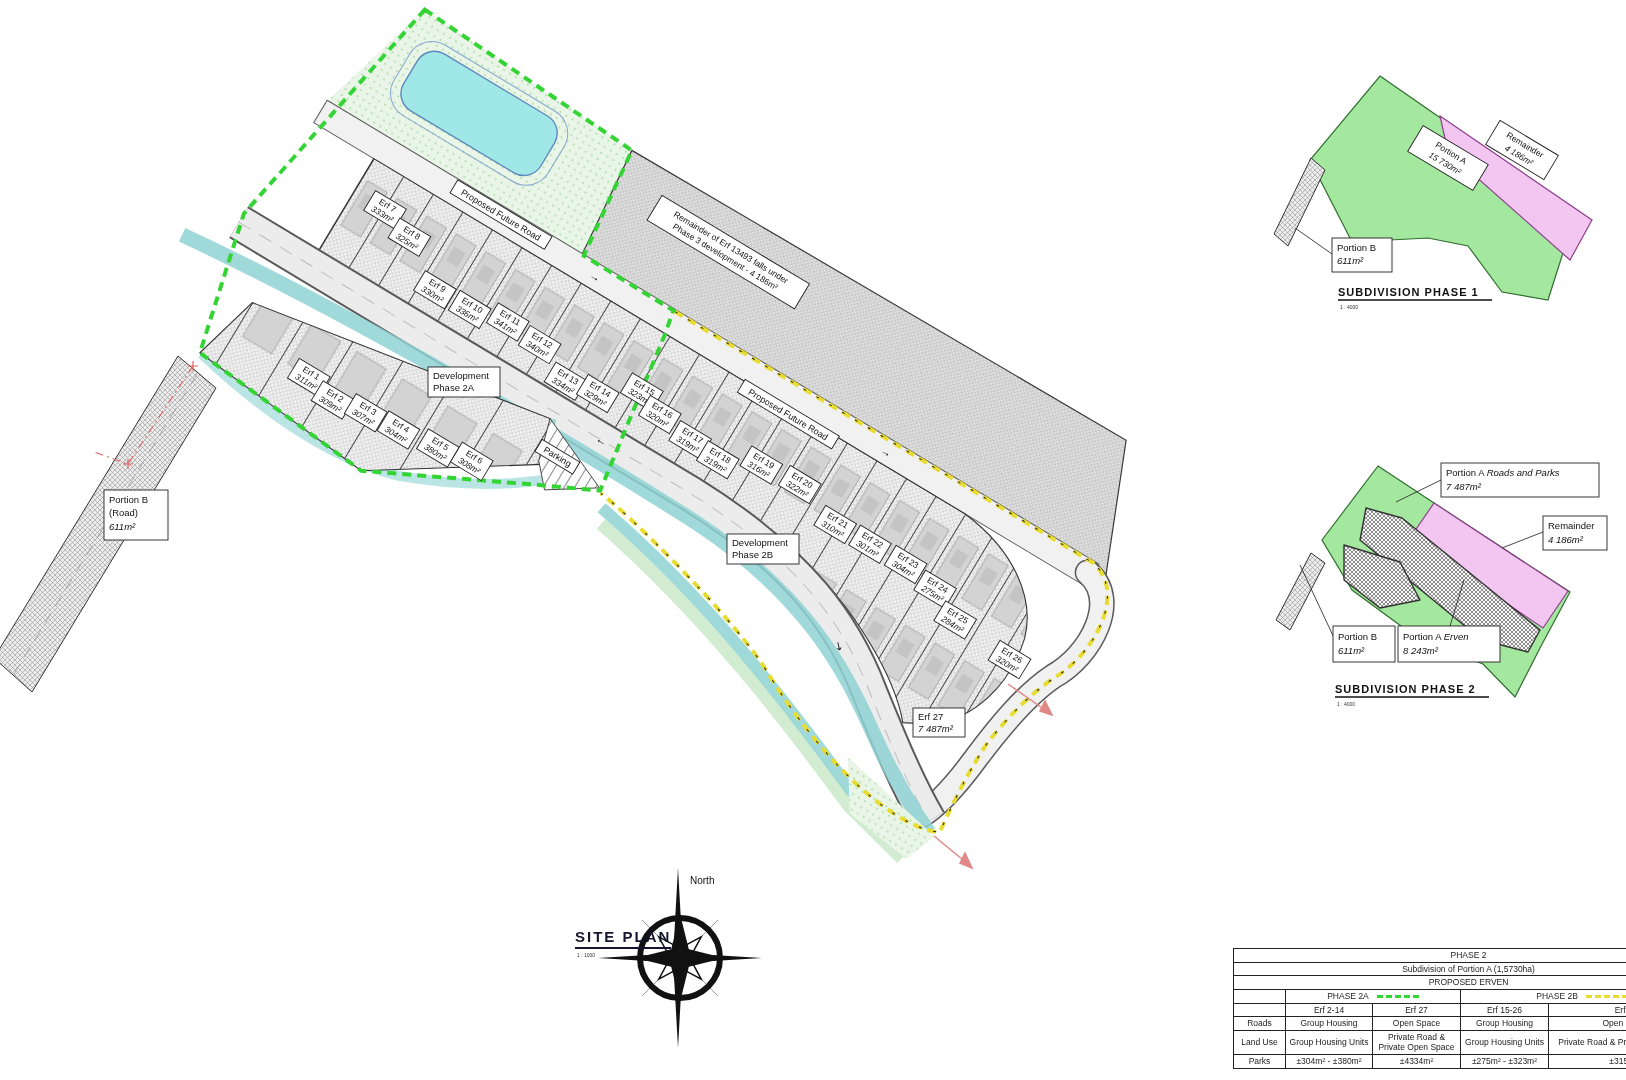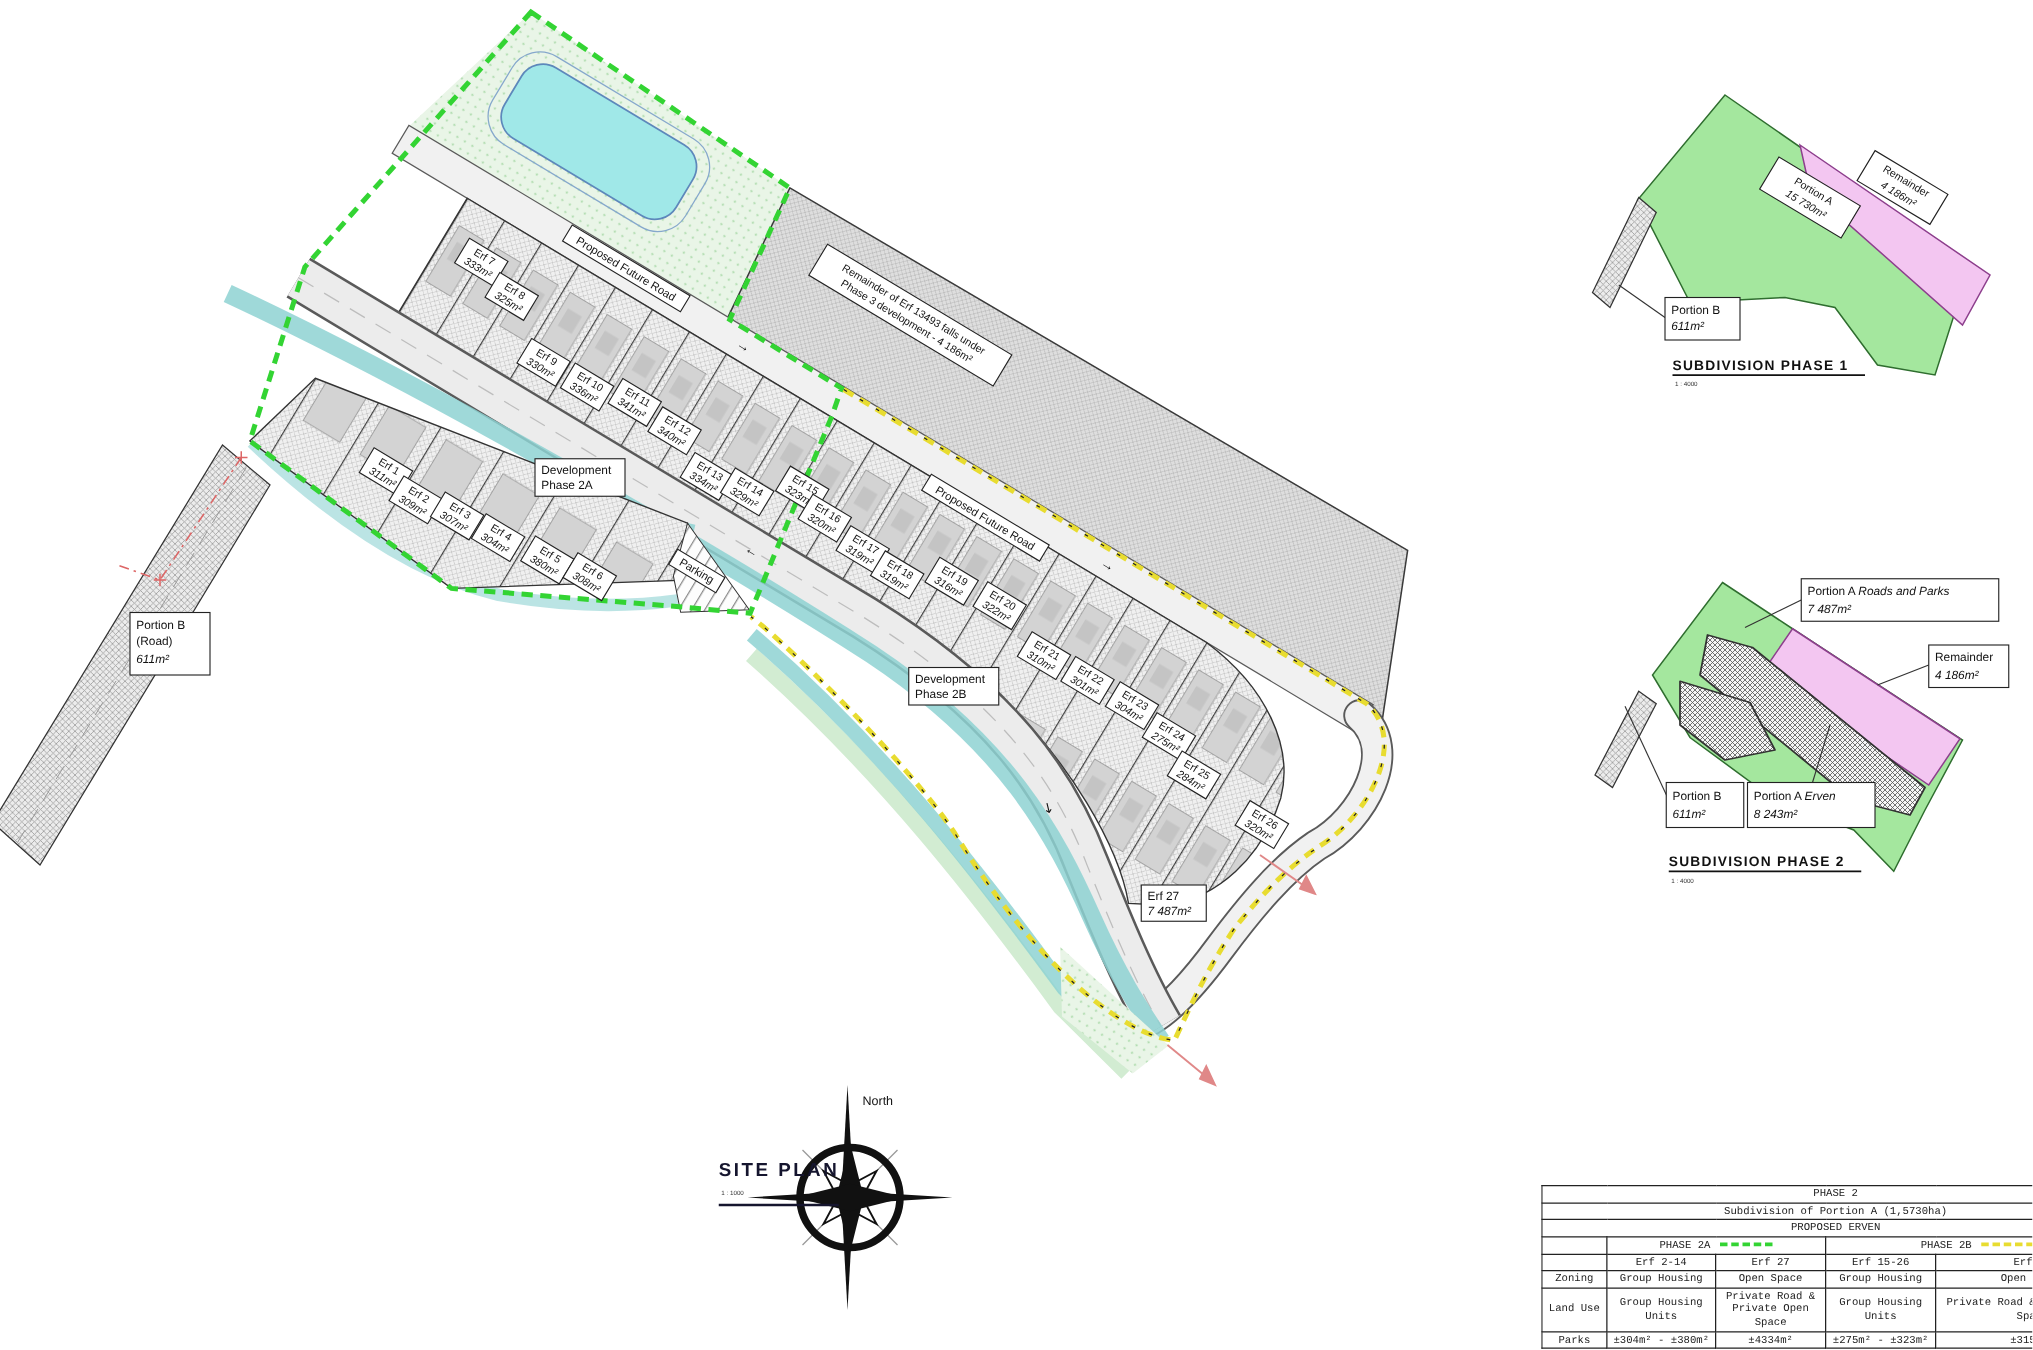--- a/index.html
+++ b/index.html
@@ -10,29 +10,29 @@
   .lblbox{fill:#fff;stroke:#222;stroke-width:0.9;}
   .erfname{font-size:8.5px;text-anchor:middle;}
   .erfarea{font-size:8.5px;text-anchor:middle;font-style:italic;}
   .roadlbl{font-size:9px;text-anchor:middle;}
   .notelbl{font-size:8.5px;text-anchor:middle;}
   .caplbl{font-size:9.5px;}
   .title{font-size:11px;font-weight:bold;letter-spacing:1px;}
   .scale{font-size:5px;fill:#333;}
   .subleader{stroke:#333;stroke-width:0.9;fill:none;}
   
-  #erven-table-wrap{position:absolute;left:1233px;top:948px;width:393px;height:132px;overflow:hidden;font-family:Liberation Mono, monospace;}
+  #erven-table-wrap{position:absolute;left:1233px;top:948px;width:393px;height:132px;overflow:hidden;}
   #erven-table{border-collapse:collapse;table-layout:fixed;width:470px;background:#fff;}
   #erven-table td{border:1.2px solid #222;font-size:8.5px;text-align:center;color:#222;
     padding:1px 2px;line-height:1.25;}
   .dash-swatch{display:inline-block;width:42px;height:0;border-top:3px dashed #33d433;
     vertical-align:middle;margin-left:8px;}
   .dash-swatch.yellow{border-top-color:#e8dc30;}
   .siteplan-title{position:absolute;left:575px;top:928px;font-size:15px;font-weight:bold;
-    letter-spacing:2px;color:#15152e;border-bottom:2px solid #15152e;padding-bottom:18px;}
+    letter-spacing:2px;color:#15152e;border-bottom:2px solid #15152e;padding-bottom:2px;}
   .siteplan-scale{position:absolute;left:577px;top:952px;font-size:5px;color:#333;}
 </style>
 </head>
 <body>
 
 <div id="stage">
 <svg width="1626" height="1080" viewBox="0 0 1626 1080">
   <defs>
     <pattern id="dots" width="7" height="7" patternUnits="userSpaceOnUse">
       <circle cx="2" cy="2" r="0.9" fill="#6fbf6f" opacity="0.55"></circle>
@@ -421,21 +421,21 @@
       <td colspan="2"><span>PHASE 2B</span><span class="dash-swatch yellow"></span></td>
     </tr>
     <tr>
       <td></td>
       <td>Erf 2-14</td>
       <td>Erf 27</td>
       <td>Erf 15-26</td>
       <td>Erf 27</td>
     </tr>
     <tr>
-      <td>Zoning</td>
+      <td>Roads</td>
       <td>Group Housing</td>
       <td>Open Space</td>
       <td>Group Housing</td>
       <td>Open Space</td>
     </tr>
     <tr>
       <td>Land Use</td>
       <td>Group Housing Units</td>
       <td>Private Road &amp; Private Open Space</td>
       <td>Group Housing Units</td>

